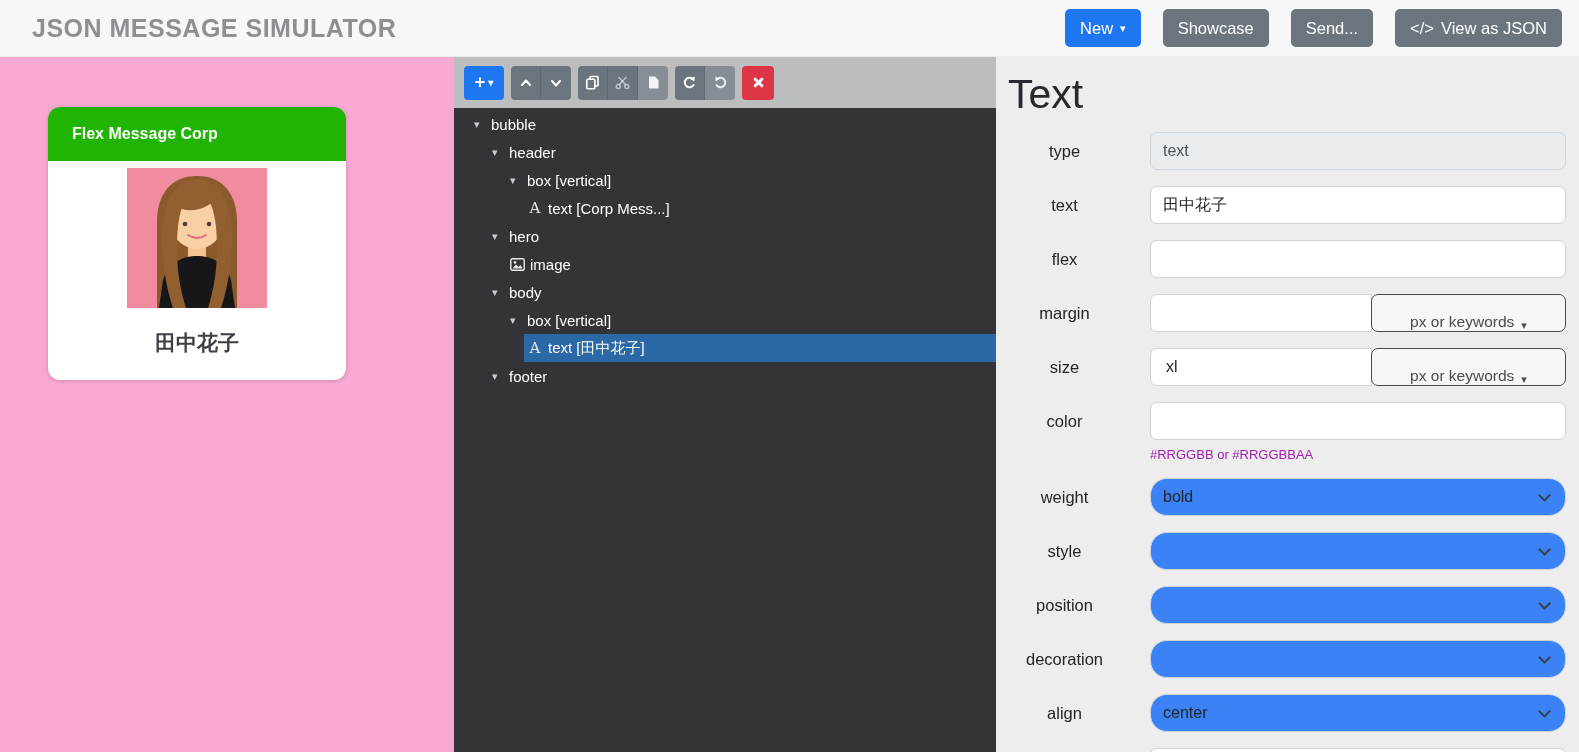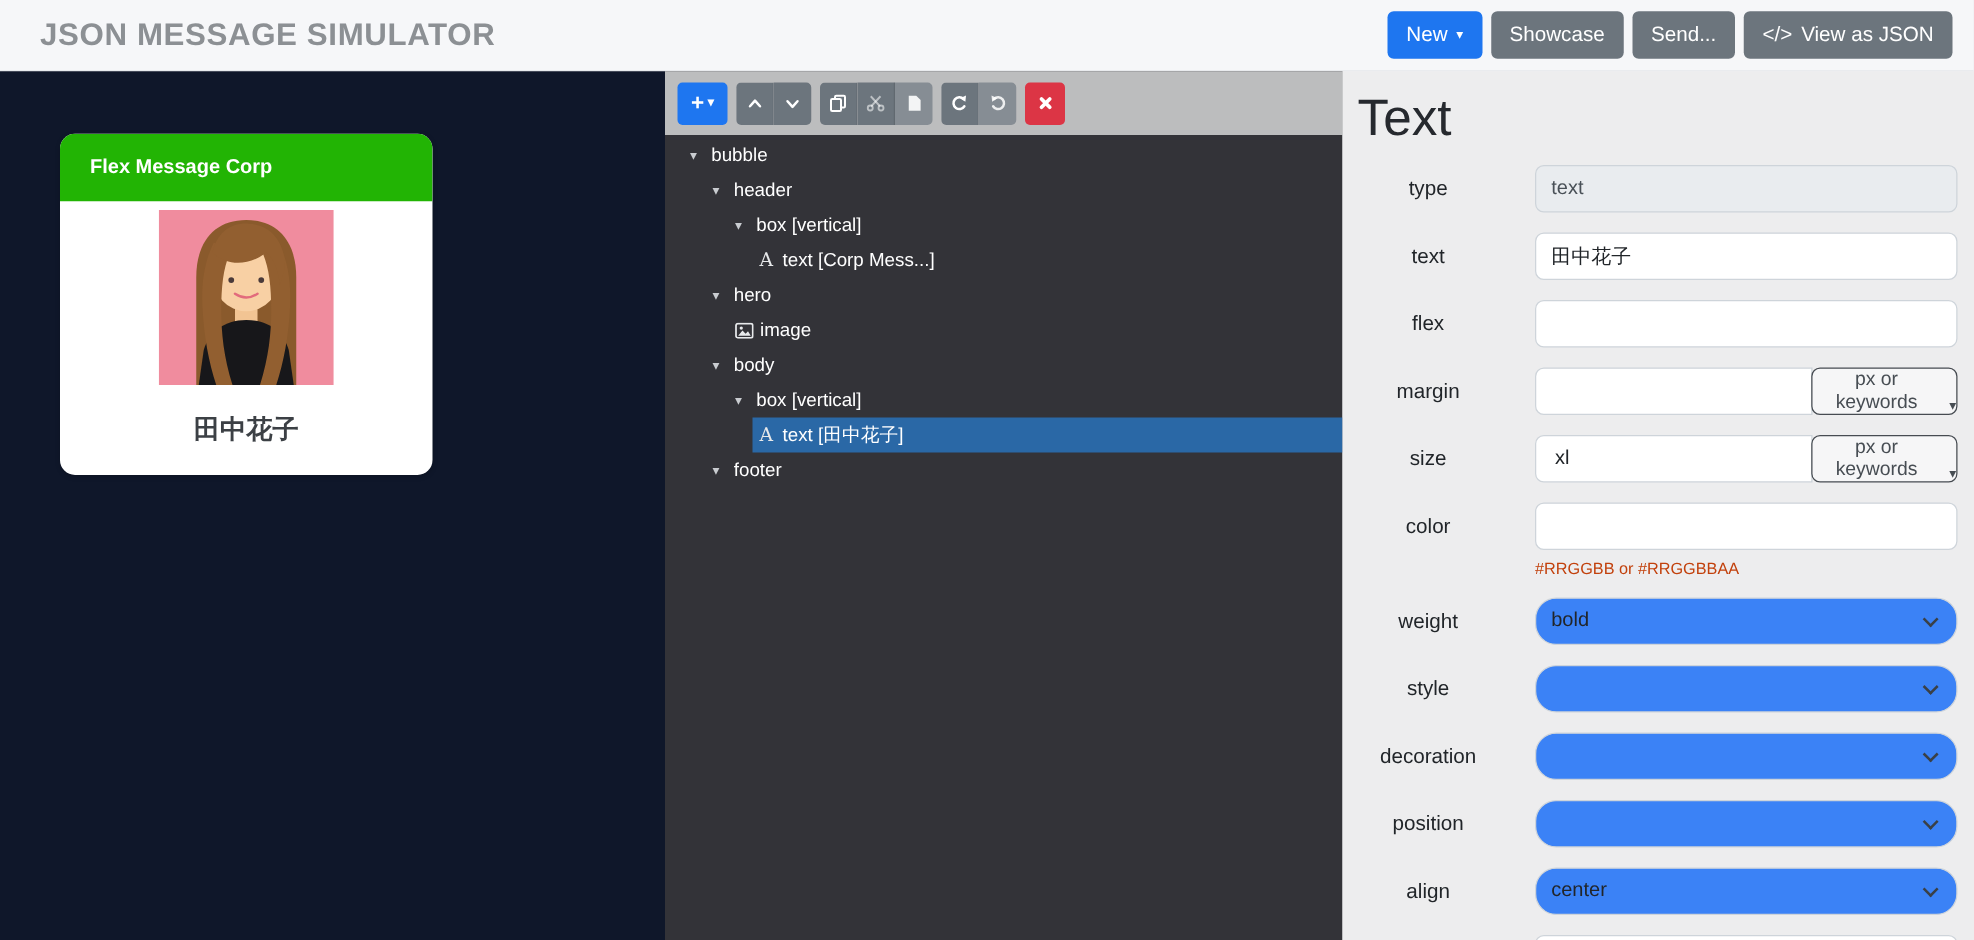--- a/index.html
+++ b/index.html
@@ -3,32 +3,32 @@
 <meta charset="utf-8">
 <style>
   * { margin:0; padding:0; box-sizing:border-box; }
   html,body { width:1579px; height:752px; overflow:hidden; }
   body { font-family:"Liberation Sans", sans-serif; background:#ededee; }
 
   
   .app-header { height:57px; background:#f6f7f9; border-bottom:1px solid #e9ebee;
     display:flex; align-items:center; justify-content:space-between; padding:0 17px 0 32px; }
   .app-title { font-size:25px; font-weight:bold; color:#8c9094; letter-spacing:.5px; }
-  .hbtns { display:flex; gap:7px; }
+  .hbtns { display:flex; gap:22px; }
   .hbtn { height:38px; border:none; border-radius:5px; color:#fff; font-size:16.5px;
     font-family:inherit; display:inline-flex; align-items:center; gap:7px; padding:0 15px; cursor:pointer; }
   .hbtn.primary { background:#1e76f0; }
   .hbtn.secondary { background:#6c757d; }
   .caret { font-size:11px; line-height:1; }
 
   
   .main { display:flex; height:695px; }
 
   
-  .preview-panel { width:532px; background:#0f172a; }
+  .preview-panel { width:454px; background:#f9a8d4; }
   .flex-card { width:298px; margin:50px 0 0 48px; background:#fff; border-radius:12px;
     overflow:hidden; box-shadow:0 1px 4px rgba(0,0,0,.18); }
   .card-green-header { height:54px; background:#22b404; display:flex; align-items:center;
     padding-left:24px; color:#fff; font-size:16px; font-weight:bold; }
   .card-body { text-align:center; padding:7px 0 23px; }
   .avatar { width:140px; height:140px; display:inline-block; vertical-align:top; }
   .card-name { font-size:21px; font-weight:bold; color:#3c4045; margin-top:21px; }
 
   
   .tree-panel { width:542px; background:#333338; display:flex; flex-direction:column; }
@@ -59,21 +59,21 @@
   .tree-label { color:#fff; white-space:nowrap; }
 
   
   .inspector-panel { flex:1; background:#ededee; padding:14px 13px 0 12px; overflow:hidden; }
   .inspector-title { font-size:41px; font-weight:500; color:#26292e; line-height:1.15; margin-bottom:14px; }
   .field-row { display:grid; grid-template-columns:113px 1fr; column-gap:29px; margin-bottom:16px; }
   .field-label { text-align:center; line-height:38px; font-size:16.5px; color:#212529; }
   .input { width:100%; height:38px; border:1px solid #ced4da; border-radius:7px; background:#fff;
     padding:0 12px; font-size:16px; color:#212529; font-family:inherit; outline:none; }
   .input.readonly { background:#e9ecef; color:#495057; }
-  .hint { font-size:13px; color:#c2410c; margin-top:7px; }
+  .hint { font-size:13px; color:#a21caf; margin-top:7px; }
   .unit-group { display:flex; }
   .unit-group .input { flex:0 0 222px; border-radius:7px 0 0 7px;padding-left:15px; }
   .unit-btn { flex:1; margin-left:-1px; height:38px; border:1px solid #464b51; border-radius:7px;
     background:#f6f6f7; color:#474d53; font-size:15.5px; font-family:inherit; cursor:pointer;
     display:inline-flex; align-items:flex-end; justify-content:center; gap:7px; }
   .select { position:relative; height:38px; border:1px solid #ced4da; border-radius:17px;
     background:#3b82f6; padding:0 32px 0 12px; font-size:16px; color:#212529;
     display:flex; align-items:center; cursor:pointer; }
   .chev { position:absolute; right:16px; top:12px; width:9px; height:9px;
     border-right:2px solid #3a4046; border-bottom:2px solid #3a4046; transform:rotate(45deg); }
@@ -319,29 +319,29 @@
 
     <div class="field-row">
       <div class="field-label">style</div>
       <div class="select">
         <span></span>
         <span class="chev"></span>
       </div>
     </div>
 
     <div class="field-row">
+      <div class="field-label">position</div>
+      <div class="select">
+        <span></span>
+        <span class="chev"></span>
+      </div>
+    </div>
+
+    <div class="field-row">
       <div class="field-label">decoration</div>
-      <div class="select">
-        <span></span>
-        <span class="chev"></span>
-      </div>
-    </div>
-
-    <div class="field-row">
-      <div class="field-label">position</div>
       <div class="select">
         <span></span>
         <span class="chev"></span>
       </div>
     </div>
 
     <div class="field-row">
       <div class="field-label">align</div>
       <div class="select">
         <span>center</span>

